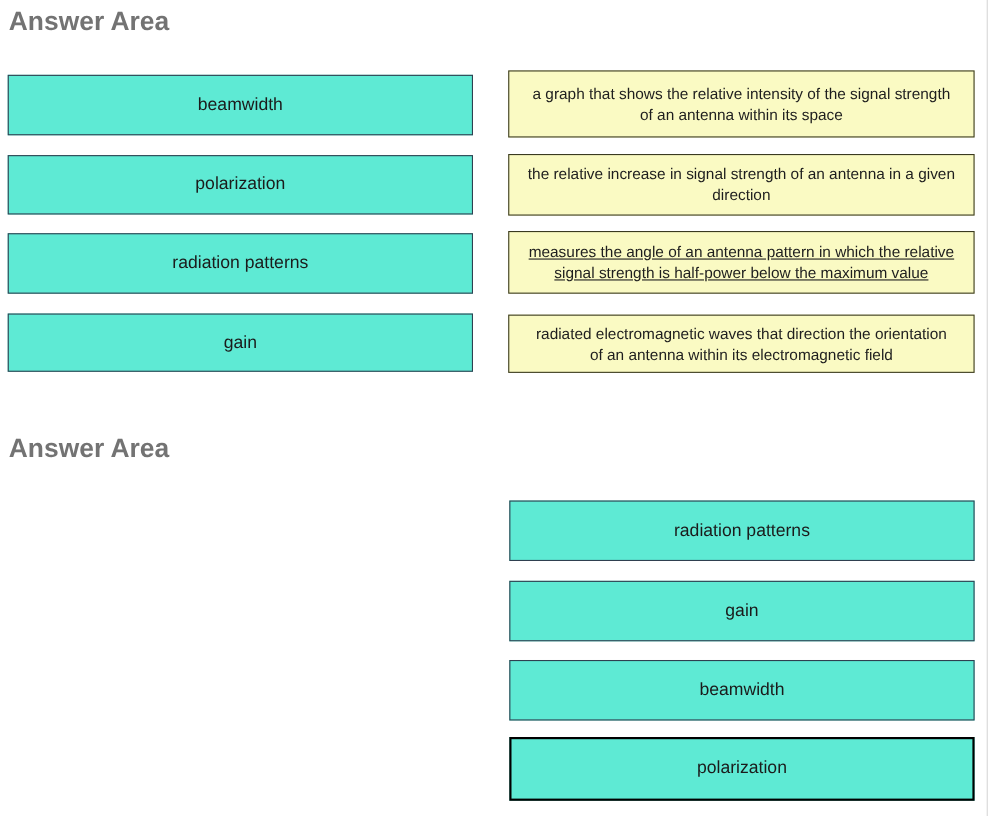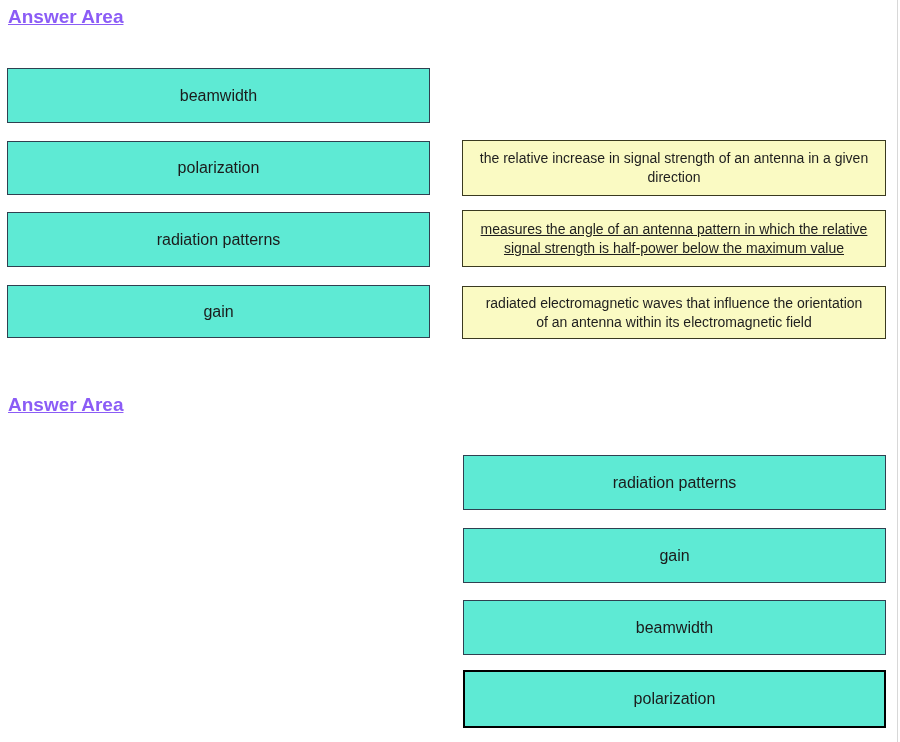--- a/index.html
+++ b/index.html
@@ -13,25 +13,24 @@
   }
   .page {
     position: relative;
     width: 900px;
     height: 742px;
     background: #ffffff;
   }
   .area-title {
     position: absolute;
     margin: 0;
-    font-size: 19px;
+    font-size: 24px;
     font-weight: bold;
-    color: #8b5cf6;
+    color: #737373;
     letter-spacing: 0px;
-    text-decoration: underline;
   }
   .t-s1 { left: 8px; top: 6px; }
   .t-s2 { left: 8px; top: 394px; }
 
   .box {
     position: absolute;
     box-sizing: border-box;
     display: flex;
     align-items: center;
     justify-content: center;
@@ -98,30 +97,34 @@
   <div class="box term s1-left r2">
     <span>polarization</span>
   </div>
   <div class="box term s1-left r3">
     <span>radiation patterns</span>
   </div>
   <div class="box term s1-left r4">
     <span>gain</span>
   </div>
 
+  <div class="box def s1-right d1">
+    <span>a graph that shows the relative intensity of the signal strength
+of an antenna within its space</span>
+  </div>
   <div class="box def s1-right d2">
     <span>the relative increase in signal strength of an antenna in a given
 direction</span>
   </div>
   <div class="box def s1-right d3">
     <span>measures the angle of an antenna pattern in which the relative
 signal strength is half-power below the maximum value</span>
   </div>
   <div class="box def s1-right d4">
-    <span>radiated electromagnetic waves that influence the orientation
+    <span>radiated electromagnetic waves that direction the orientation
 of an antenna within its electromagnetic field</span>
   </div>
 
   <h1 class="area-title t-s2">Answer Area</h1>
 
   <div class="box term s2 a1">
     <span>radiation patterns</span>
   </div>
   <div class="box term s2 a2">
     <span>gain</span>

